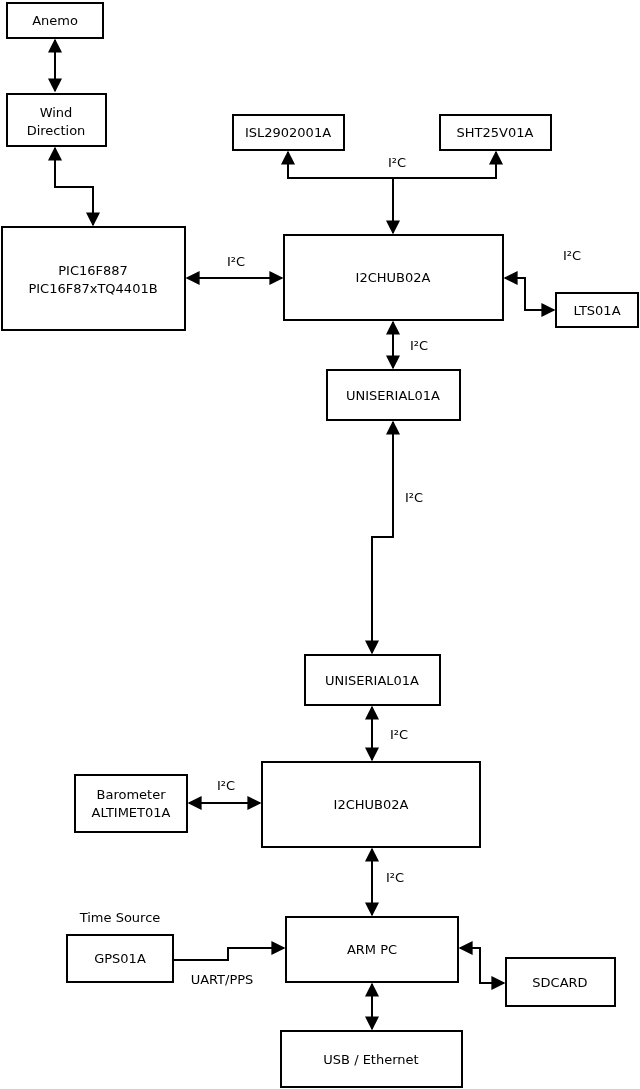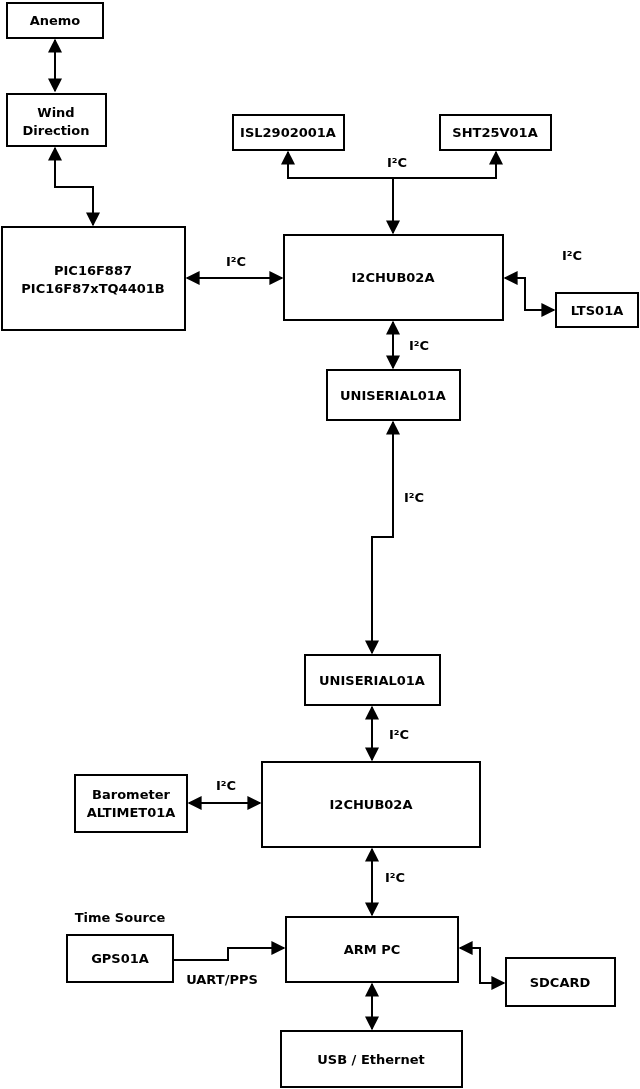--- a/index.html
+++ b/index.html
@@ -6,21 +6,20 @@
     margin: 0;
     padding: 0;
     background: #ffffff;
   }
   .canvas {
     position: relative;
     width: 512px;
     height: 1089px;
     background: #ffffff;
     font-family: "DejaVu Sans", sans-serif;
-    font-weight: bold;
   }
   svg { display: block; }
   .node-box {
     fill: #ffffff;
     stroke: #000000;
     stroke-width: 2;
   }
   .edge {
     fill: none;
     stroke: #000000;

